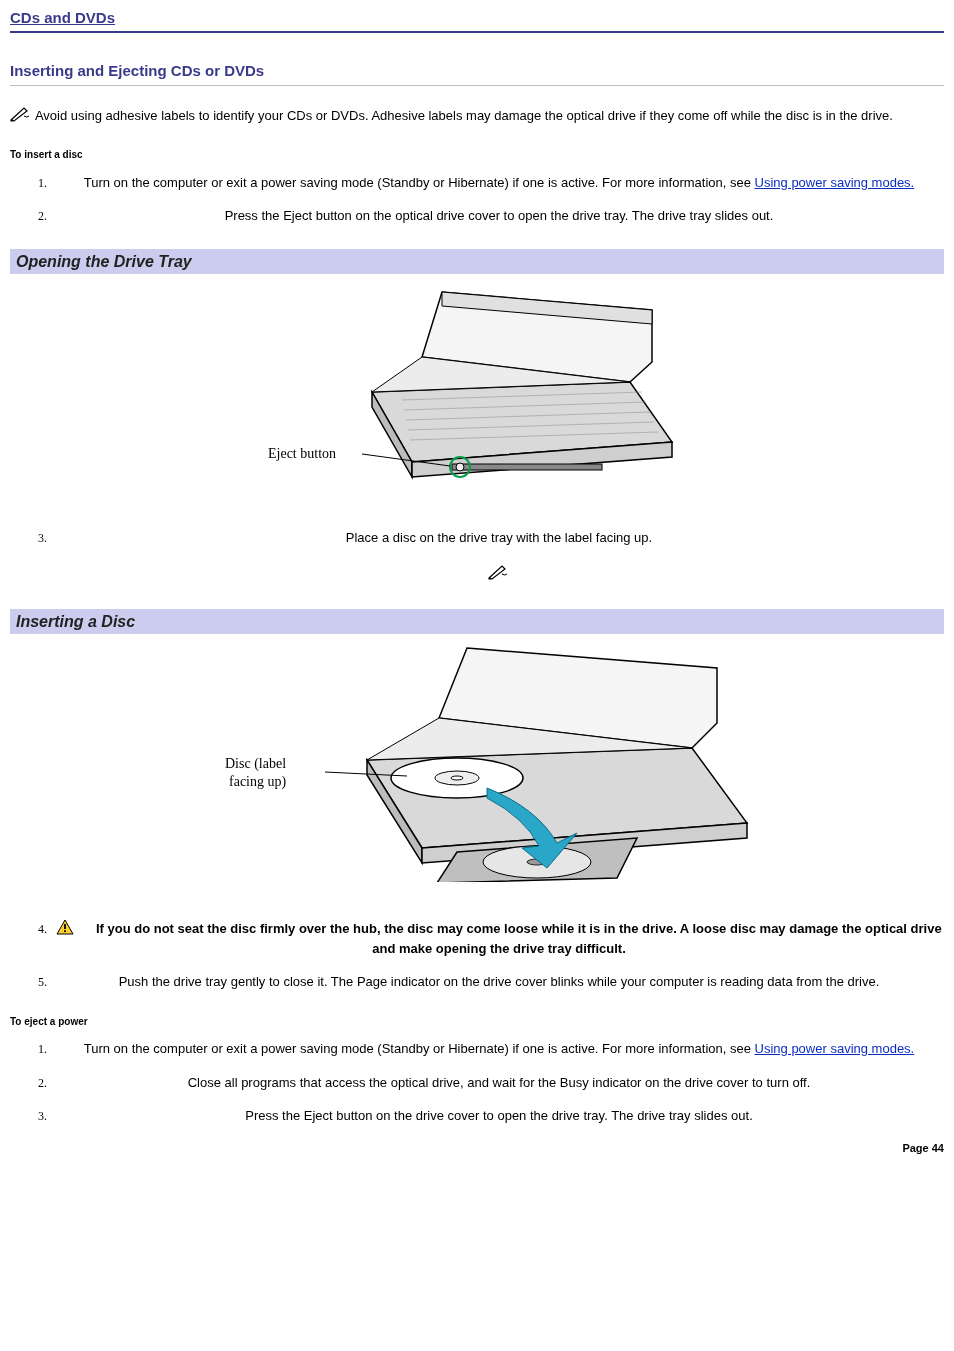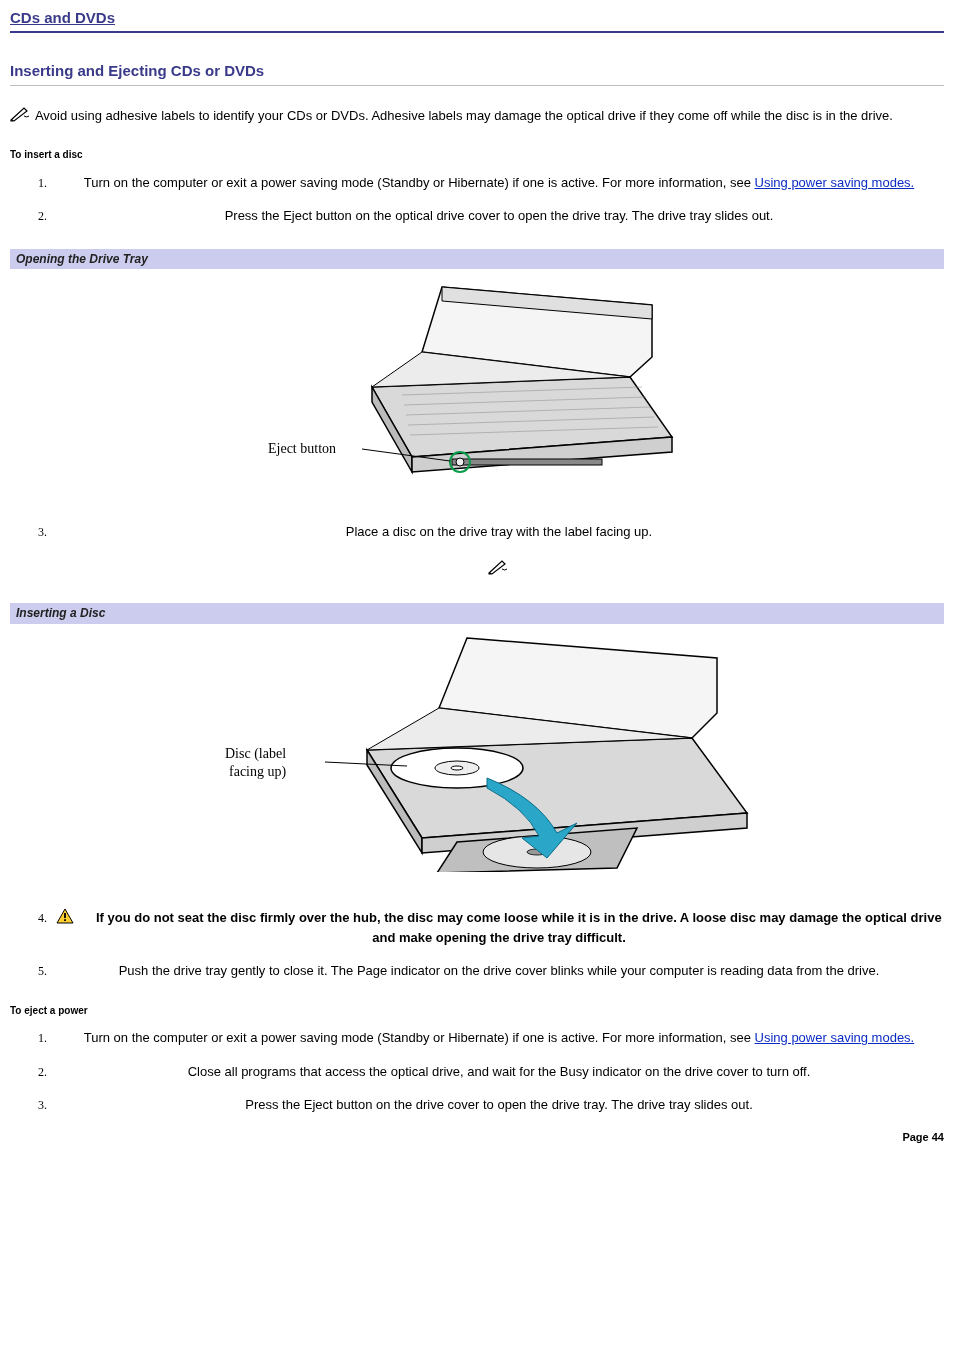--- a/index.html
+++ b/index.html
@@ -55,21 +55,21 @@
     font-size: 12px;
   }
   .link {
     color: #0b2cc4;
     text-decoration: underline;
   }
   .caption-bar {
     background: #ccccee;
     font-style: italic;
     font-weight: bold;
-    font-size: 12px;
+    font-size: 16px;
     color: #222;
     padding: 2px 6px;
     margin: 4px 0 0 0;
   }
   .figure {
     text-align: center;
     margin: 8px 0 32px 0;
   }
   .inner-note {
     margin: 18px 0 8px 0;

